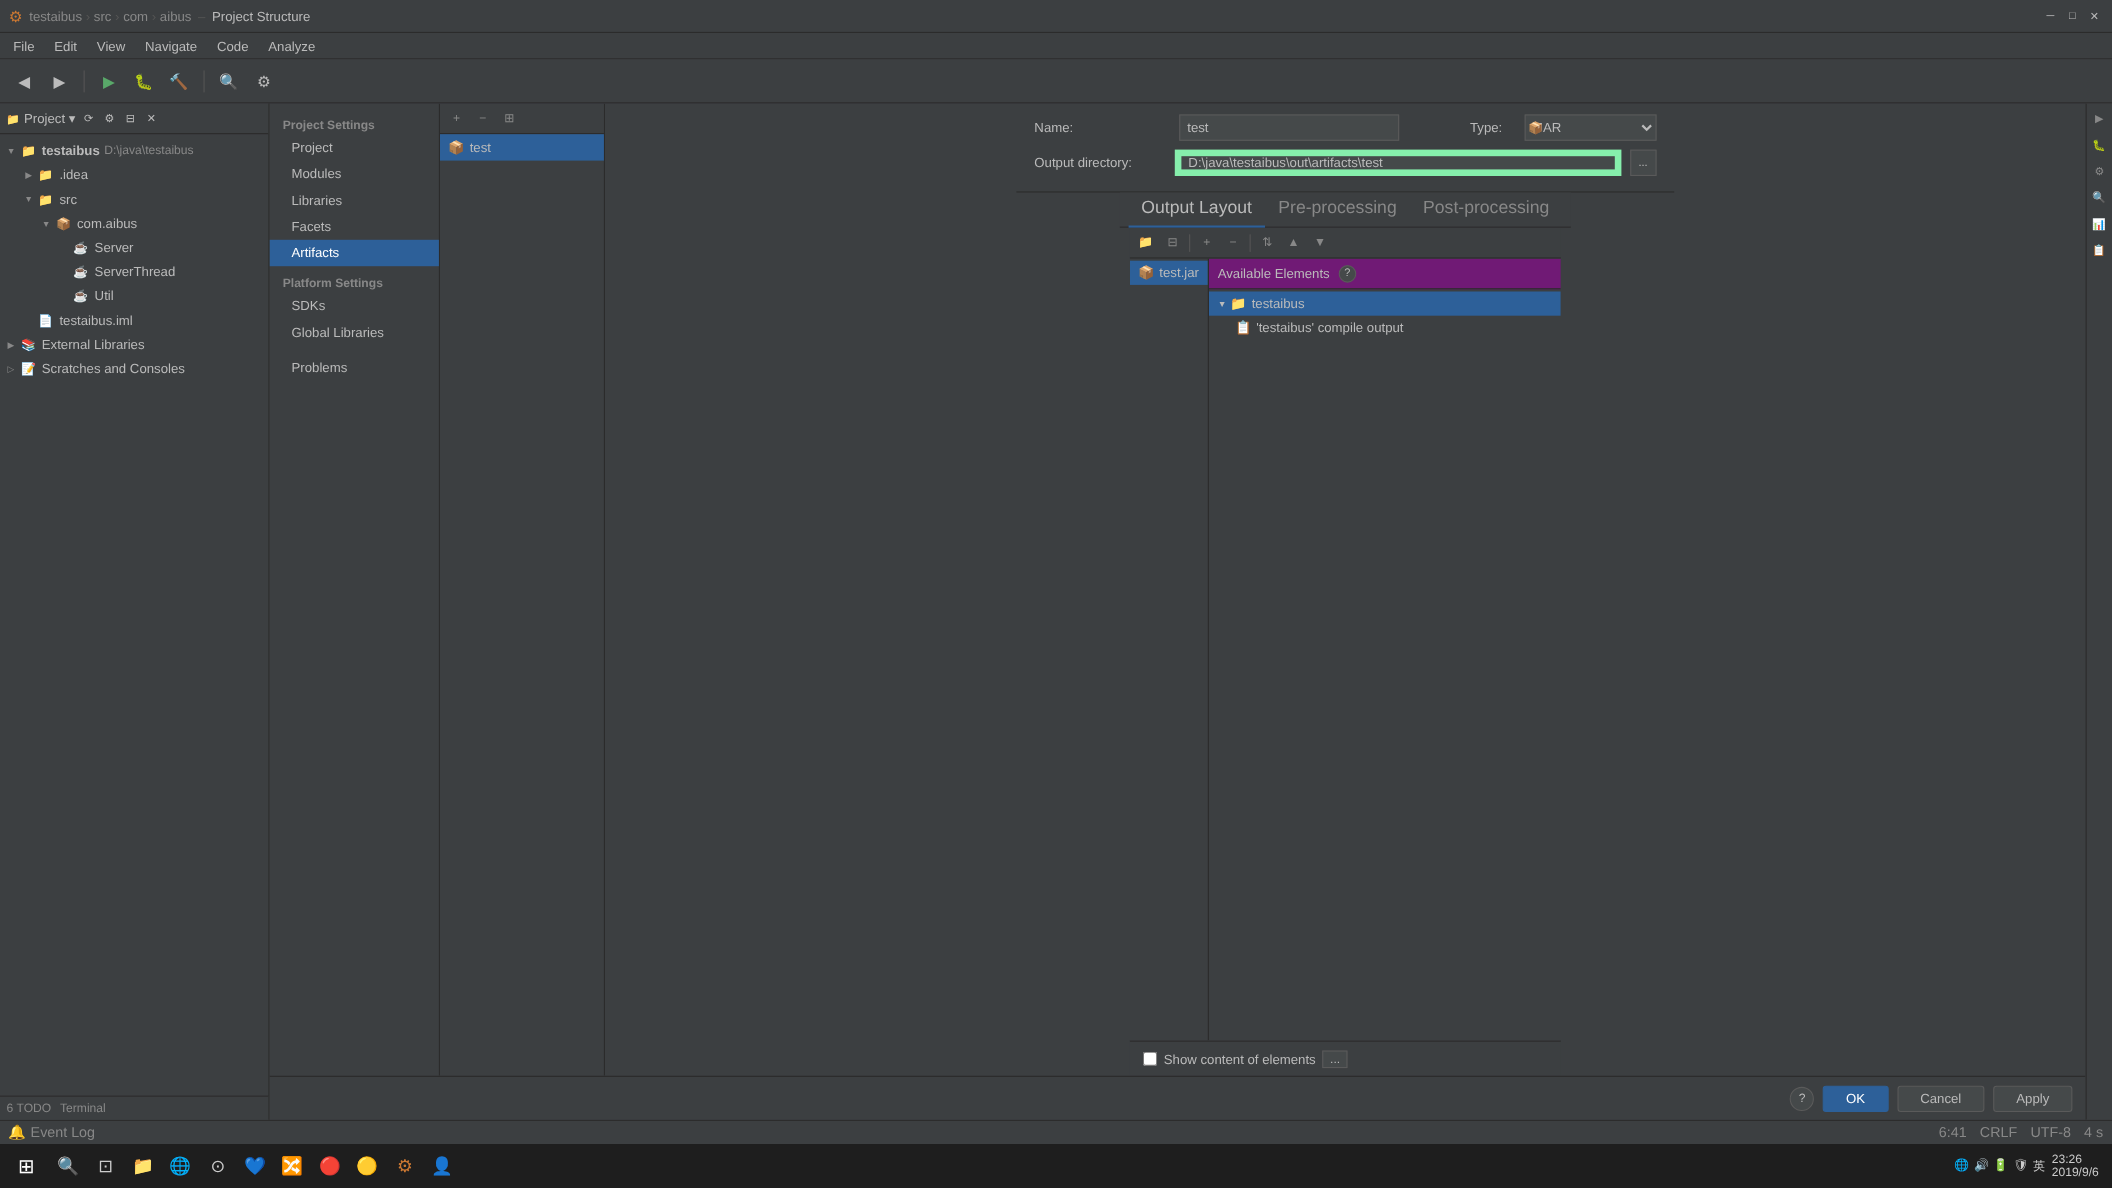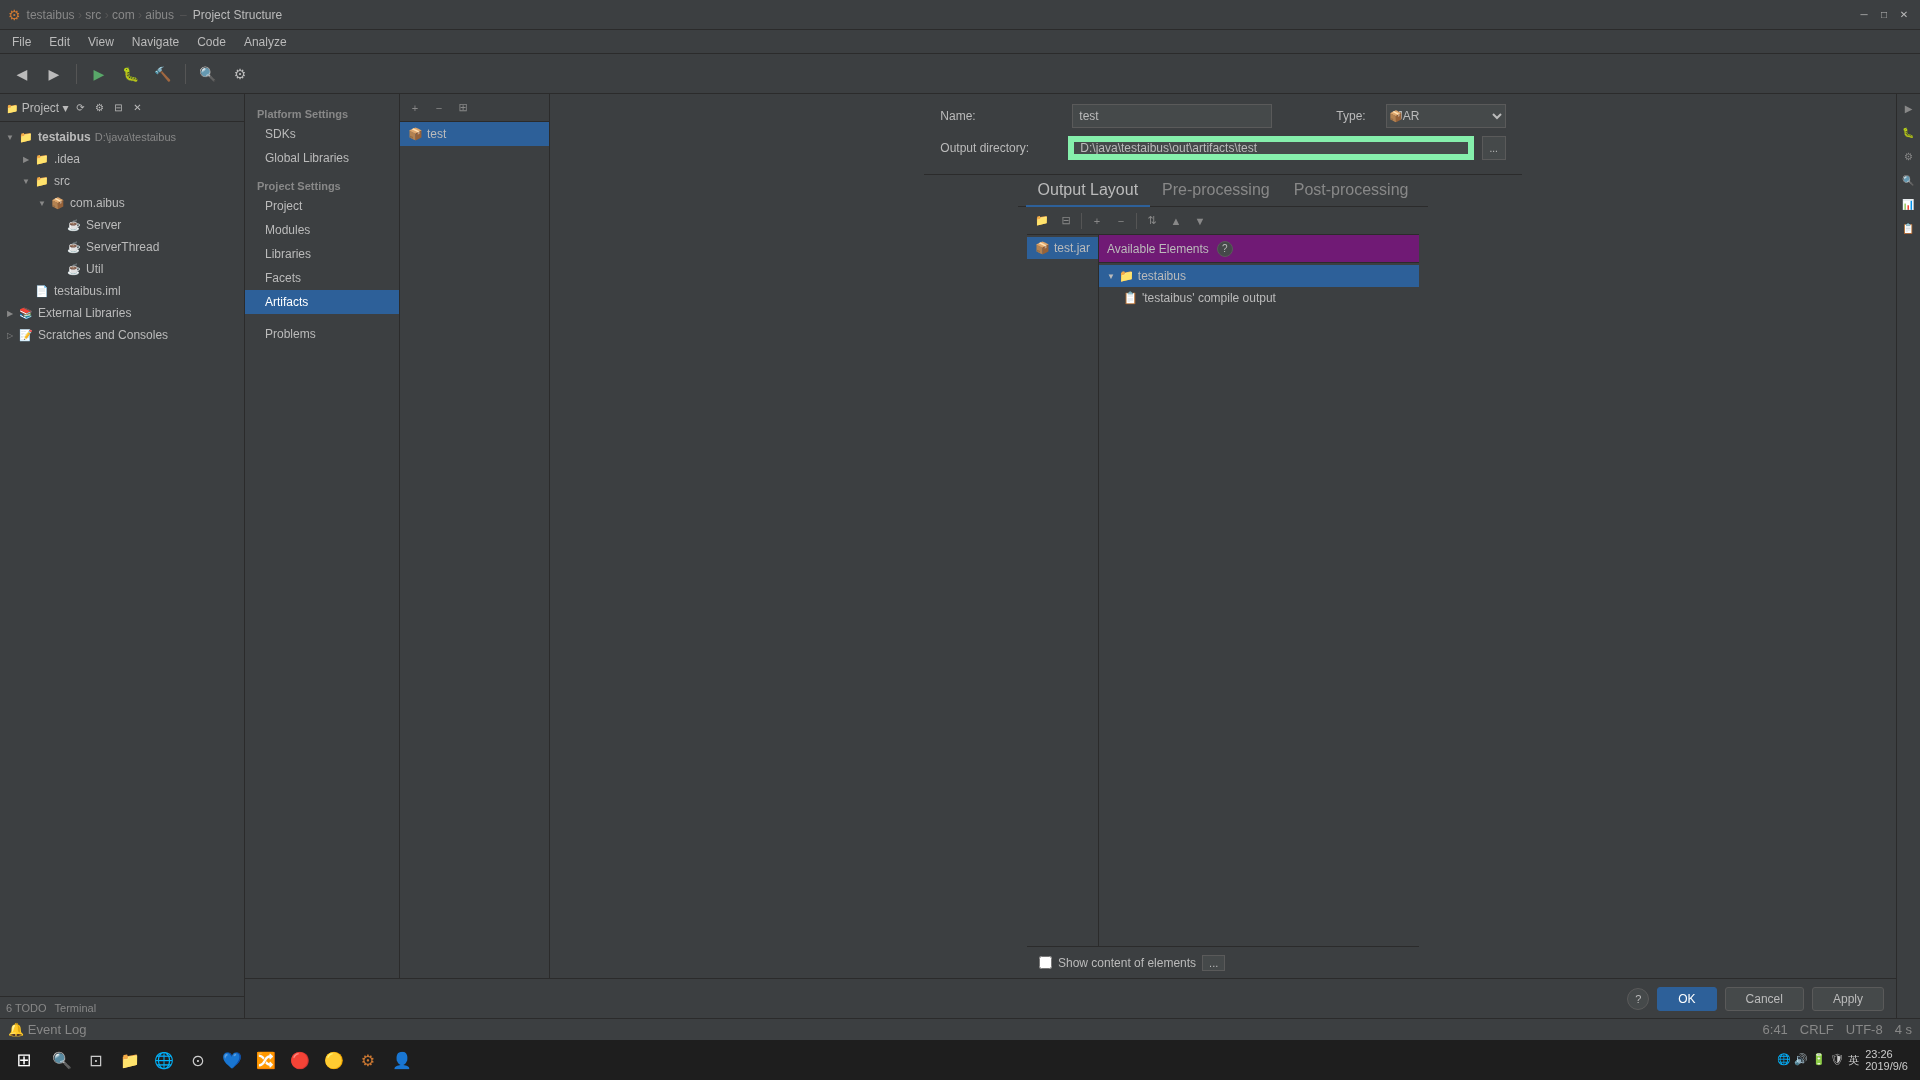--- a/index.html
+++ b/index.html
@@ -690,31 +690,31 @@
       <span style="cursor:pointer;">Terminal</span>
     </div>
   </div>
 
   <div style="flex:1; display:flex; flex-direction:column; overflow:hidden;">
 
     <div style="flex:1; display:flex; overflow:hidden;">
 
       <div class="dialog-nav">
         <div class="dialog-nav-section">
-          <div class="dialog-nav-section-header">Platform Settings</div>
-          <div class="dialog-nav-item">SDKs</div>
-          <div class="dialog-nav-item">Global Libraries</div>
-        </div>
-        <div class="dialog-nav-section">
           <div class="dialog-nav-section-header">Project Settings</div>
           <div class="dialog-nav-item">Project</div>
           <div class="dialog-nav-item">Modules</div>
           <div class="dialog-nav-item">Libraries</div>
           <div class="dialog-nav-item">Facets</div>
           <div class="dialog-nav-item active">Artifacts</div>
+        </div>
+        <div class="dialog-nav-section">
+          <div class="dialog-nav-section-header">Platform Settings</div>
+          <div class="dialog-nav-item">SDKs</div>
+          <div class="dialog-nav-item">Global Libraries</div>
         </div>
         <div style="margin-top: 8px;">
           <div class="dialog-nav-item">Problems</div>
         </div>
       </div>
 
       <div class="artifact-list-panel">
         <div class="artifact-list-toolbar">
           <span class="out-tool-btn">+</span>
           <span class="out-tool-btn">−</span>

